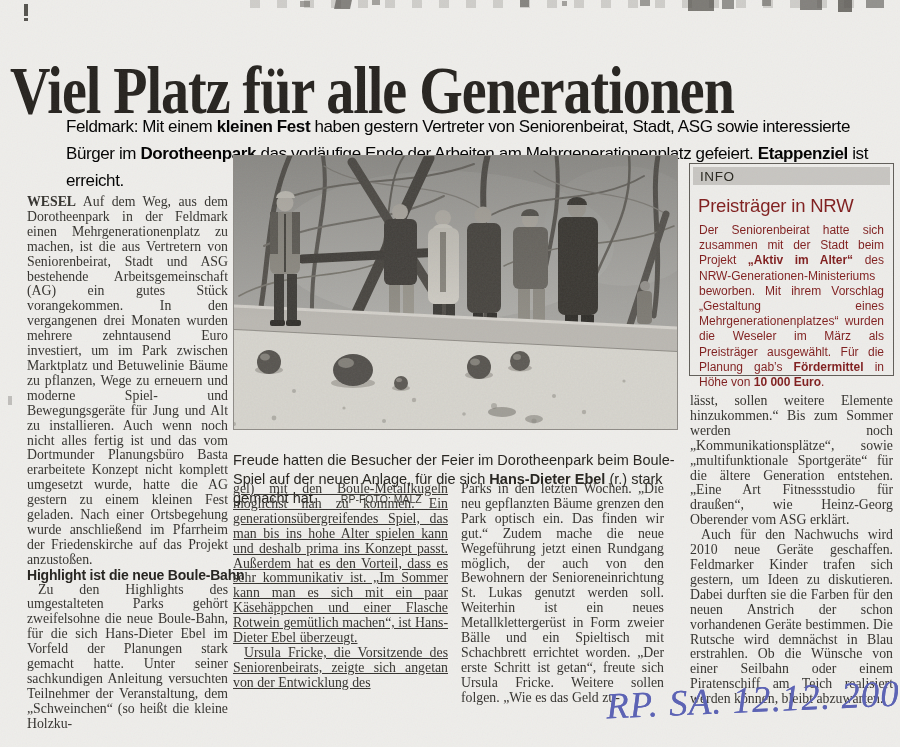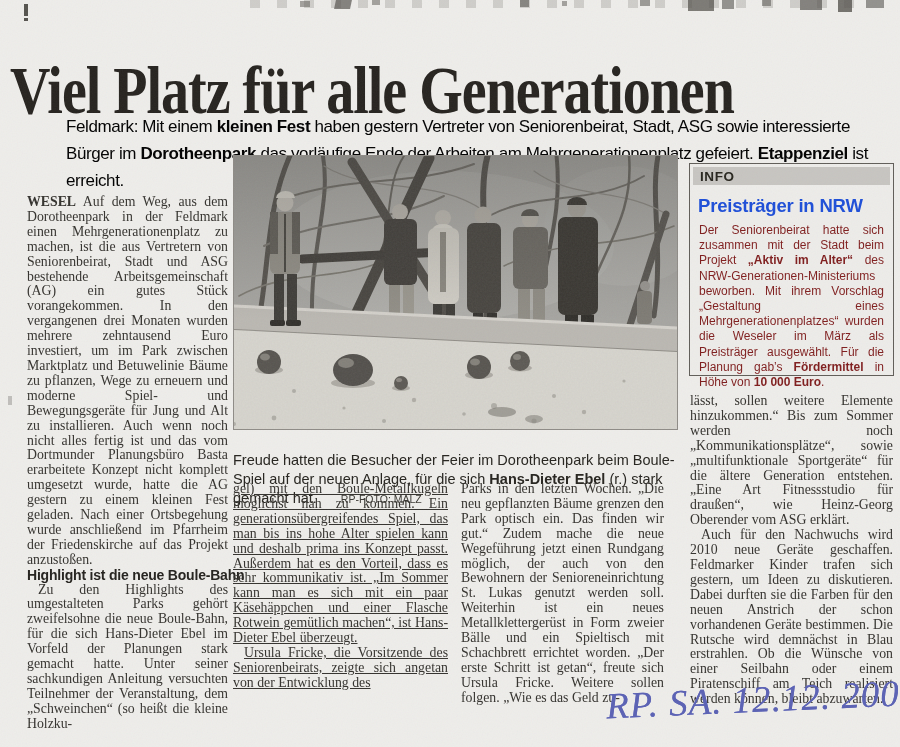--- a/index.html
+++ b/index.html
@@ -58,26 +58,26 @@
   }
   .caption .credit{font-size:10.5px; color:#3a3833; margin-left:24px; white-space:nowrap;}
   
   .info-box{
     position:absolute; left:689px; top:163px; width:205px; height:213px;
     border:1px solid #605d58; box-sizing:border-box; padding:0 8px;
     font-family:"Liberation Sans", sans-serif; background:#edecE9;
   }
   .info-kicker{
     margin:3px -5px 0 -5px; padding:2px 0 1px 7px;
-    background:#c7c5c1; font-weight:bold; font-size:13.5px;
+    background:#c7c5c1; font-weight:normal; font-size:13.5px;
     letter-spacing:.6px; color:#28261f;
   }
   .info-title{
-    margin:10px 0 6px 0; font-weight:bold; font-size:18.5px;
-    letter-spacing:-0.2px; color:#1d4ed8;
+    margin:10px 0 6px 0; font-weight:normal; font-size:18.5px;
+    letter-spacing:-0.2px; color:#7f1d1d;
   }
   .info-body{font-size:12px; line-height:15.2px; text-align:justify; color:#7f1d1d; margin:1px;}
   
   .handwriting{
     position:absolute; left:606px; top:678px; width:296px;
     font-family:"Liberation Serif", serif; font-style:italic;
     font-size:37px; letter-spacing:1px; color:#5a61b4;
     transform:rotate(-2.5deg); white-space:nowrap;
     text-shadow:0 0 .6px #6a71c0;
   }

